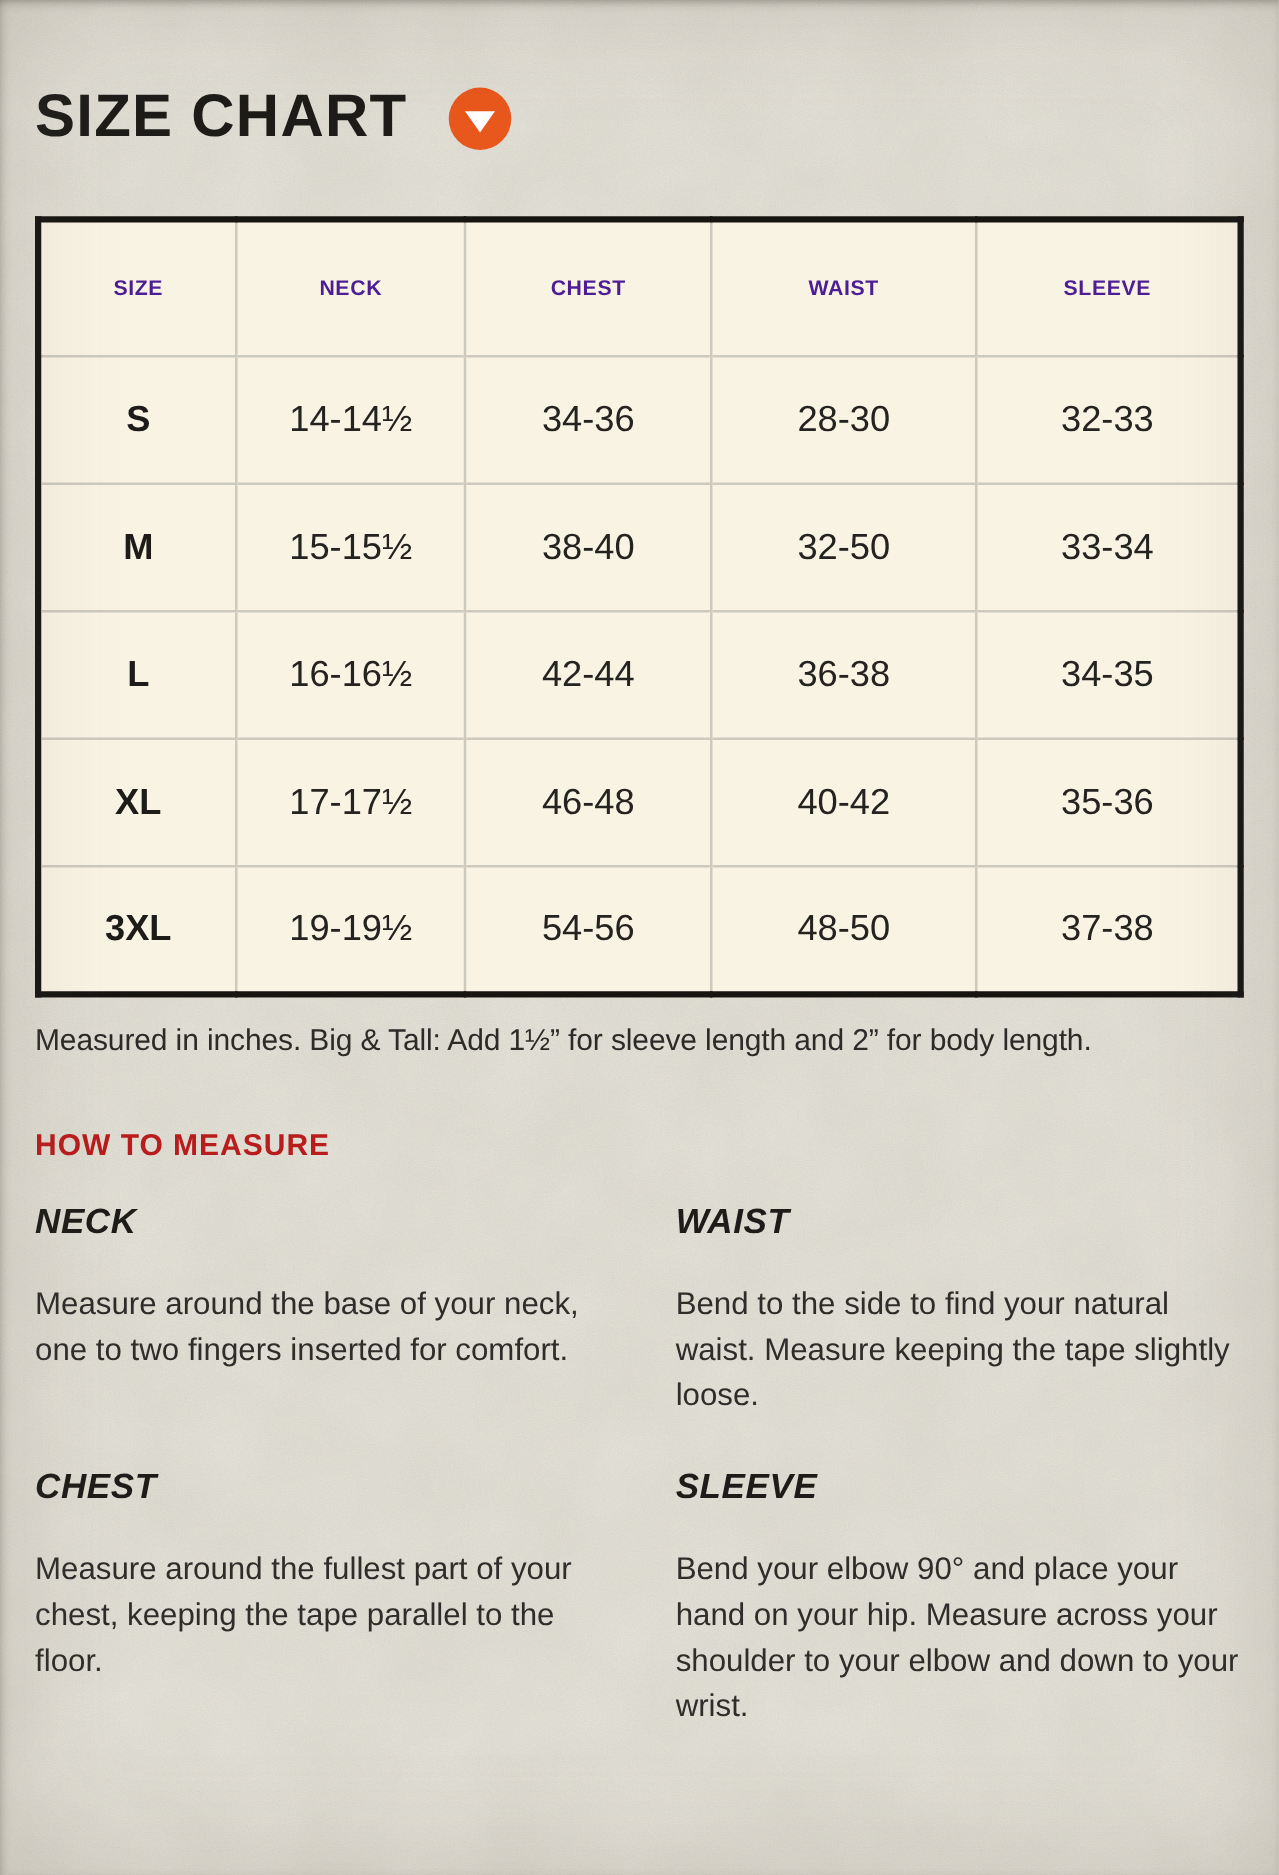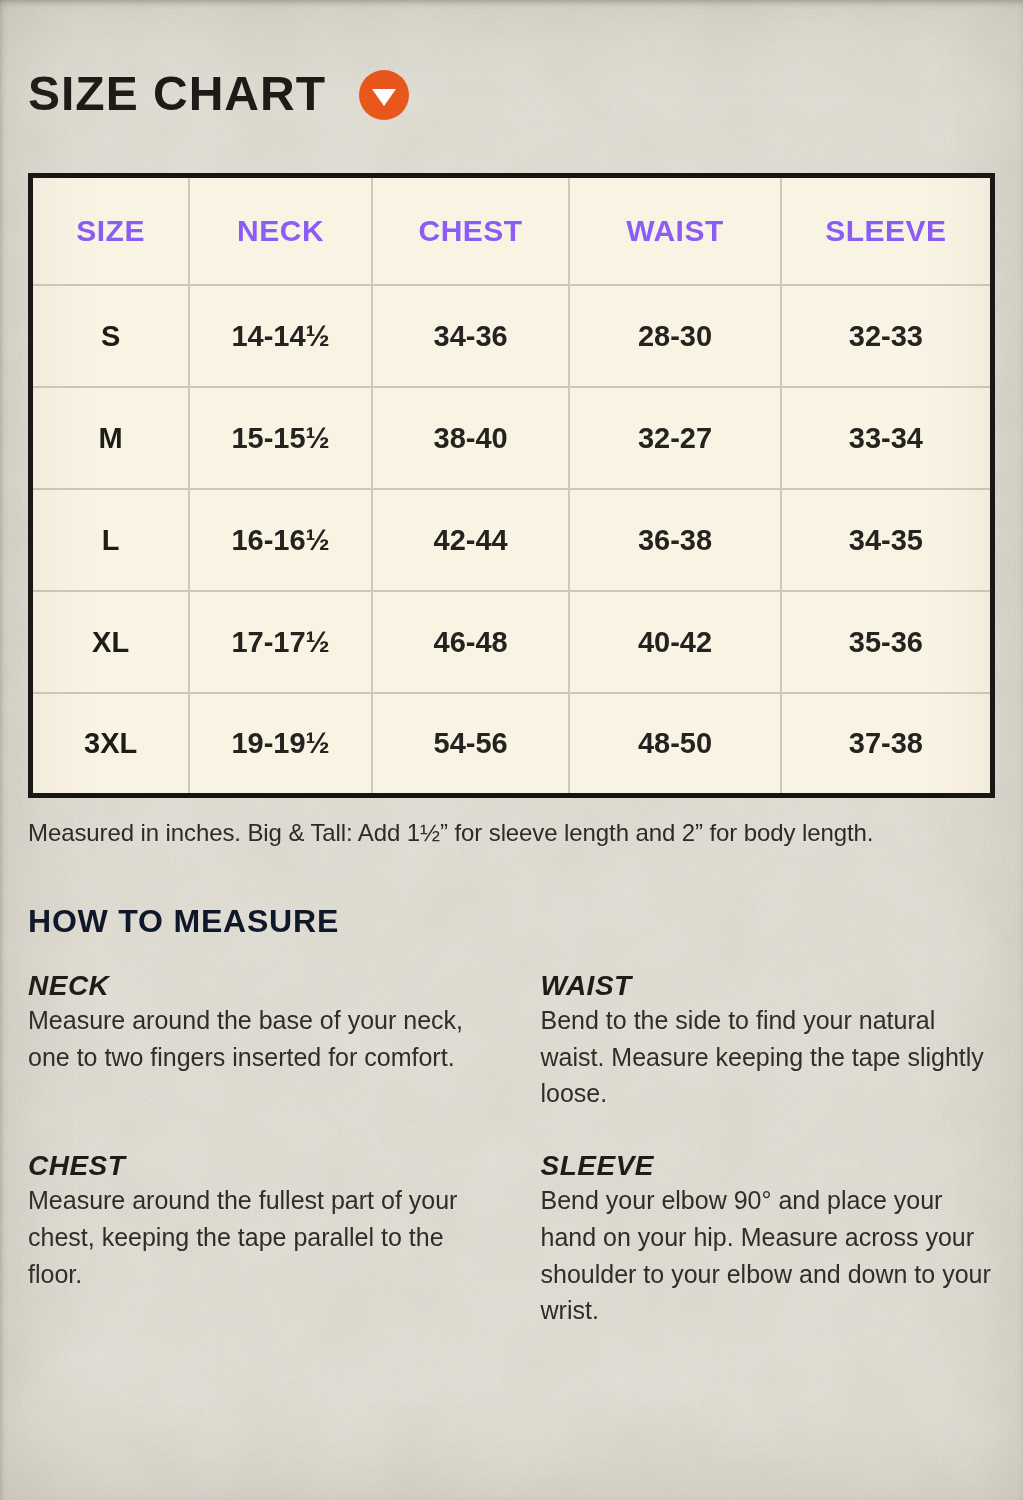--- a/index.html
+++ b/index.html
@@ -79,68 +79,68 @@
     width: 100%;
     margin-top: 52px;
     border-collapse: collapse;
     border: 5px solid #161512;
     background: #f9f3e4;
     table-layout: fixed;
     text-align: center;
   }
   .size-table th {
     height: 110px;
-    font-size: 30px;
+    font-size: 17px;
     font-weight: 800;
     letter-spacing: 0.5px;
-    color: #8b5cf6;
+    color: #4c1d95;
   }
   .size-table td {
     height: 102px;
     font-size: 29px;
-    font-weight: 700;
+    font-weight: 400;
     color: #242320;
   }
   .size-table td.size-col { font-weight: 800; color: #1d1c19; }
   .size-table th + th,
   .size-table td + td { border-left: 2px solid #ccc9bd; }
   .size-table tbody tr td { border-top: 2px solid #ccc9bd; }
 
   
   .table-note {
     margin-top: 21px;
     font-size: 24px;
     color: #2c2b28;
     letter-spacing: -0.1px;
   }
 
   
   .htm-title {
     margin-top: 56px;
-    font-size: 32px;
+    font-size: 24px;
     font-weight: 800;
     letter-spacing: 0.8px;
-    color: #0f172a;
+    color: #b91c1c;
   }
   .htm-grid {
     margin-top: 30px;
     display: grid;
     grid-template-columns: 1fr 1fr;
     column-gap: 58px;
     row-gap: 38px;
   }
   .htm-section-heading {
     font-size: 28px;
     font-weight: 800;
     font-style: italic;
     letter-spacing: 0.5px;
     color: #1d1c19;
   }
   .htm-section-text {
-    margin-top: 0;
+    margin-top: 32px;
     font-size: 25px;
     line-height: 1.47;
     color: #2e2d2a;
     max-width: 452px;
   }
 </style>
 </head>
 <body>
 
 <div class="page">
@@ -189,21 +189,21 @@
           <td class="size-col">S</td>
           <td>14-14½</td>
           <td>34-36</td>
           <td>28-30</td>
           <td>32-33</td>
         </tr>
         <tr>
           <td class="size-col">M</td>
           <td>15-15½</td>
           <td>38-40</td>
-          <td>32-27</td>
+          <td>32-50</td>
           <td>33-34</td>
         </tr>
         <tr>
           <td class="size-col">L</td>
           <td>16-16½</td>
           <td>42-44</td>
           <td>36-38</td>
           <td>34-35</td>
         </tr>
         <tr>

